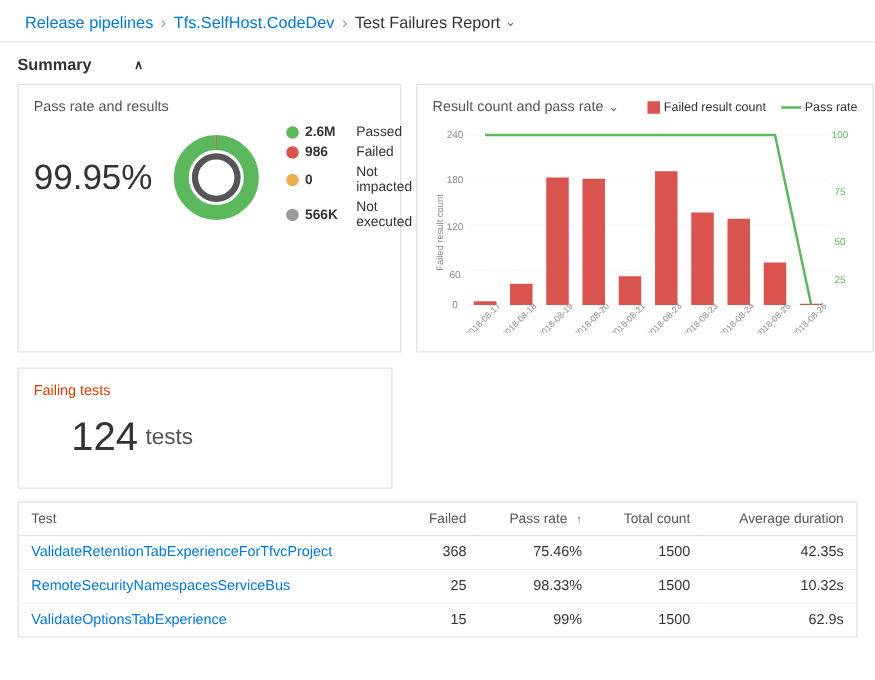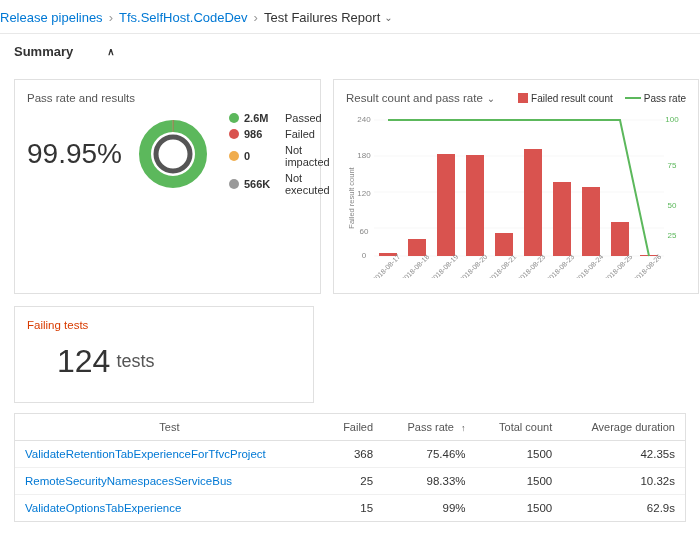--- a/index.html
+++ b/index.html
@@ -1,26 +1,26 @@
 <!DOCTYPE html>
 <html><head>
   <meta charset="utf-8">
   <style>
     * { box-sizing: border-box; margin: 0; padding: 0; }
     body { font-family: 'Segoe UI', Arial, sans-serif; font-size: 12px; color: #333; background: #fff; width: 700px; height: 544px; overflow: hidden; }
     
-    .header { display: flex; align-items: center; padding: 10px 0 8px; border-bottom: 1px solid #e8e8e8; font-size: 13px; }
+    .header { display: flex; align-items: center; padding: 10px 20px 8px; border-bottom: 1px solid #e8e8e8; font-size: 13px; }
     .breadcrumb-item { color: #0078d4; cursor: pointer; }
     .breadcrumb-sep { margin: 0 6px; color: #999; }
     .breadcrumb-current { color: #333; font-weight: 500; }
     .dropdown-icon { margin-left: 4px; font-size: 10px; color: #666; }
     
     .content { padding: 10px 14px; }
     
-    .summary-header { display: flex; align-items: center; font-size: 13px; font-weight: 600; margin-bottom: 20px; color: #333; gap: 28px; }
+    .summary-header { display: flex; align-items: center; font-size: 13px; font-weight: 600; margin-bottom: 8px; color: #333; gap: 28px; }
     .collapse-icon { margin-left: 6px; font-size: 10px; cursor: pointer; }
     
     .summary-cards { display: flex; gap: 12px; margin-bottom: 12px; }
     
     .card { border: 1px solid #e0e0e0; background: #fff; padding: 12px; }
     .card-pass { width: 307px; min-height: 140px; }
     .card-chart { flex: 1; min-height: 140px; }
     .card-failing { width: 300px; min-height: 80px; }
     
     .card-title { font-size: 11.5px; color: #555; margin-bottom: 8px; }
@@ -45,21 +45,21 @@
     .chart-legend-item { display: flex; align-items: center; gap: 3px; }
     .chart-legend-rect { width: 10px; height: 10px; }
     .chart-legend-line { width: 16px; height: 2px; }
     
     .bottom-cards { display: flex; gap: 12px; }
     
     
     .table-section { border: 1px solid #e0e0e0; width: 100%; margin-top: 4px; }
     table { width: 100%; border-collapse: collapse; font-size: 11.5px; }
     thead tr { border-bottom: 1px solid #e0e0e0; }
-    thead th { padding: 7px 10px; text-align: center; color: #555; font-weight: 500; font-size: 11px; }
+    thead th { padding: 7px 10px; text-align: left; color: #555; font-weight: 500; font-size: 11px; }
     thead th:not(:first-child) { text-align: right; }
     tbody tr { border-bottom: 1px solid #f0f0f0; }
     tbody tr:last-child { border-bottom: none; }
     tbody td { padding: 7px 10px; }
     tbody td:not(:first-child) { text-align: right; color: #333; }
     .test-name { color: #0078d4; cursor: pointer; }
     .sort-icon { margin-left: 4px; font-size: 9px; }
     
     .failing-title { font-size: 11.5px; color: #d83b01; margin-bottom: 2px; }
   </style>

